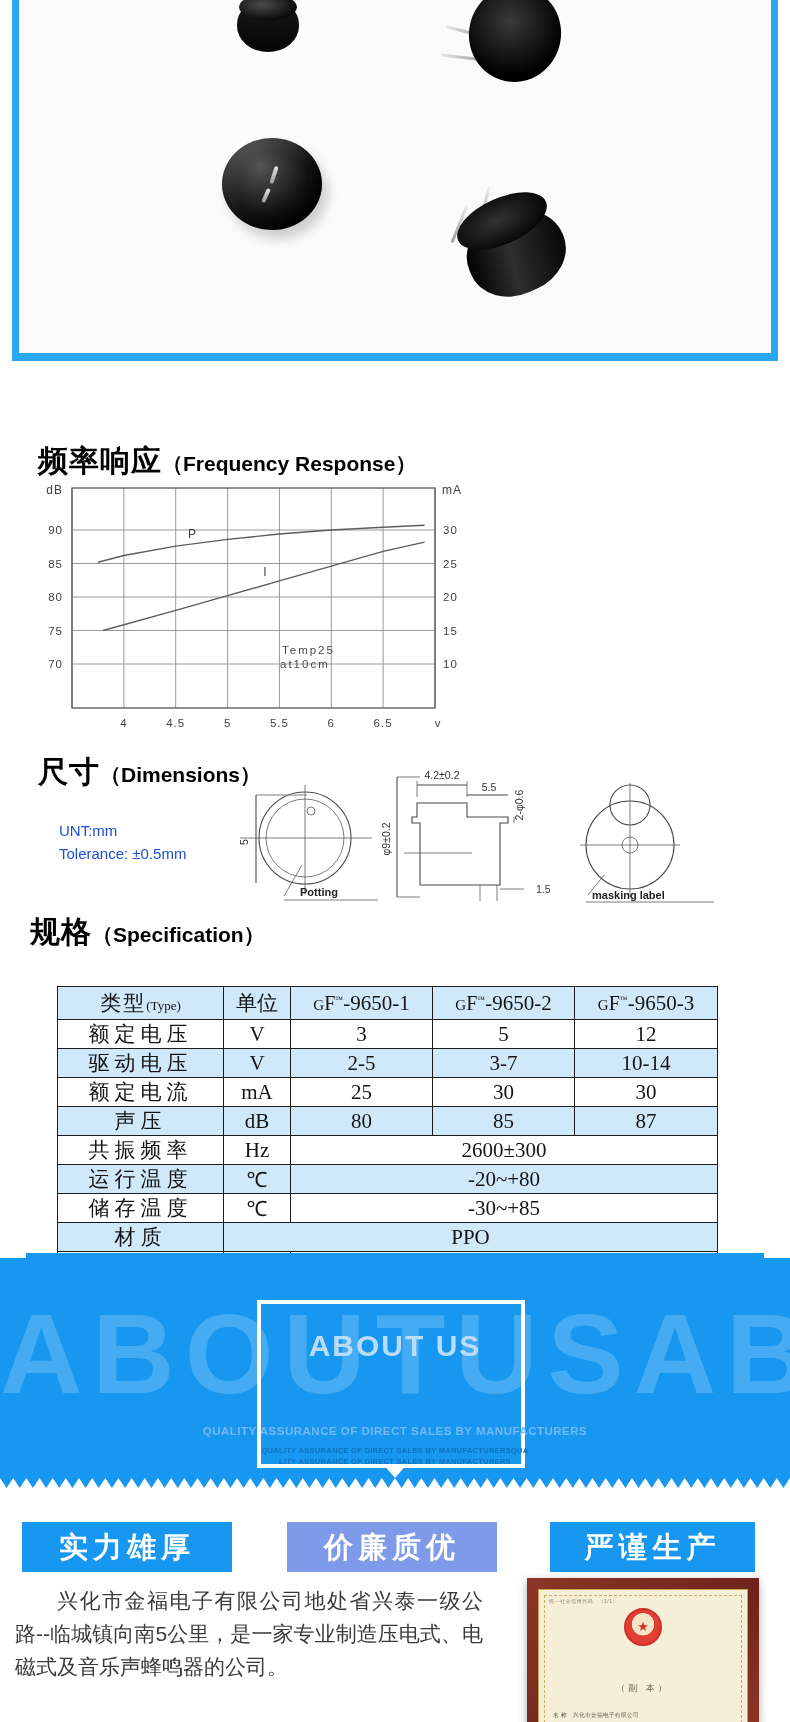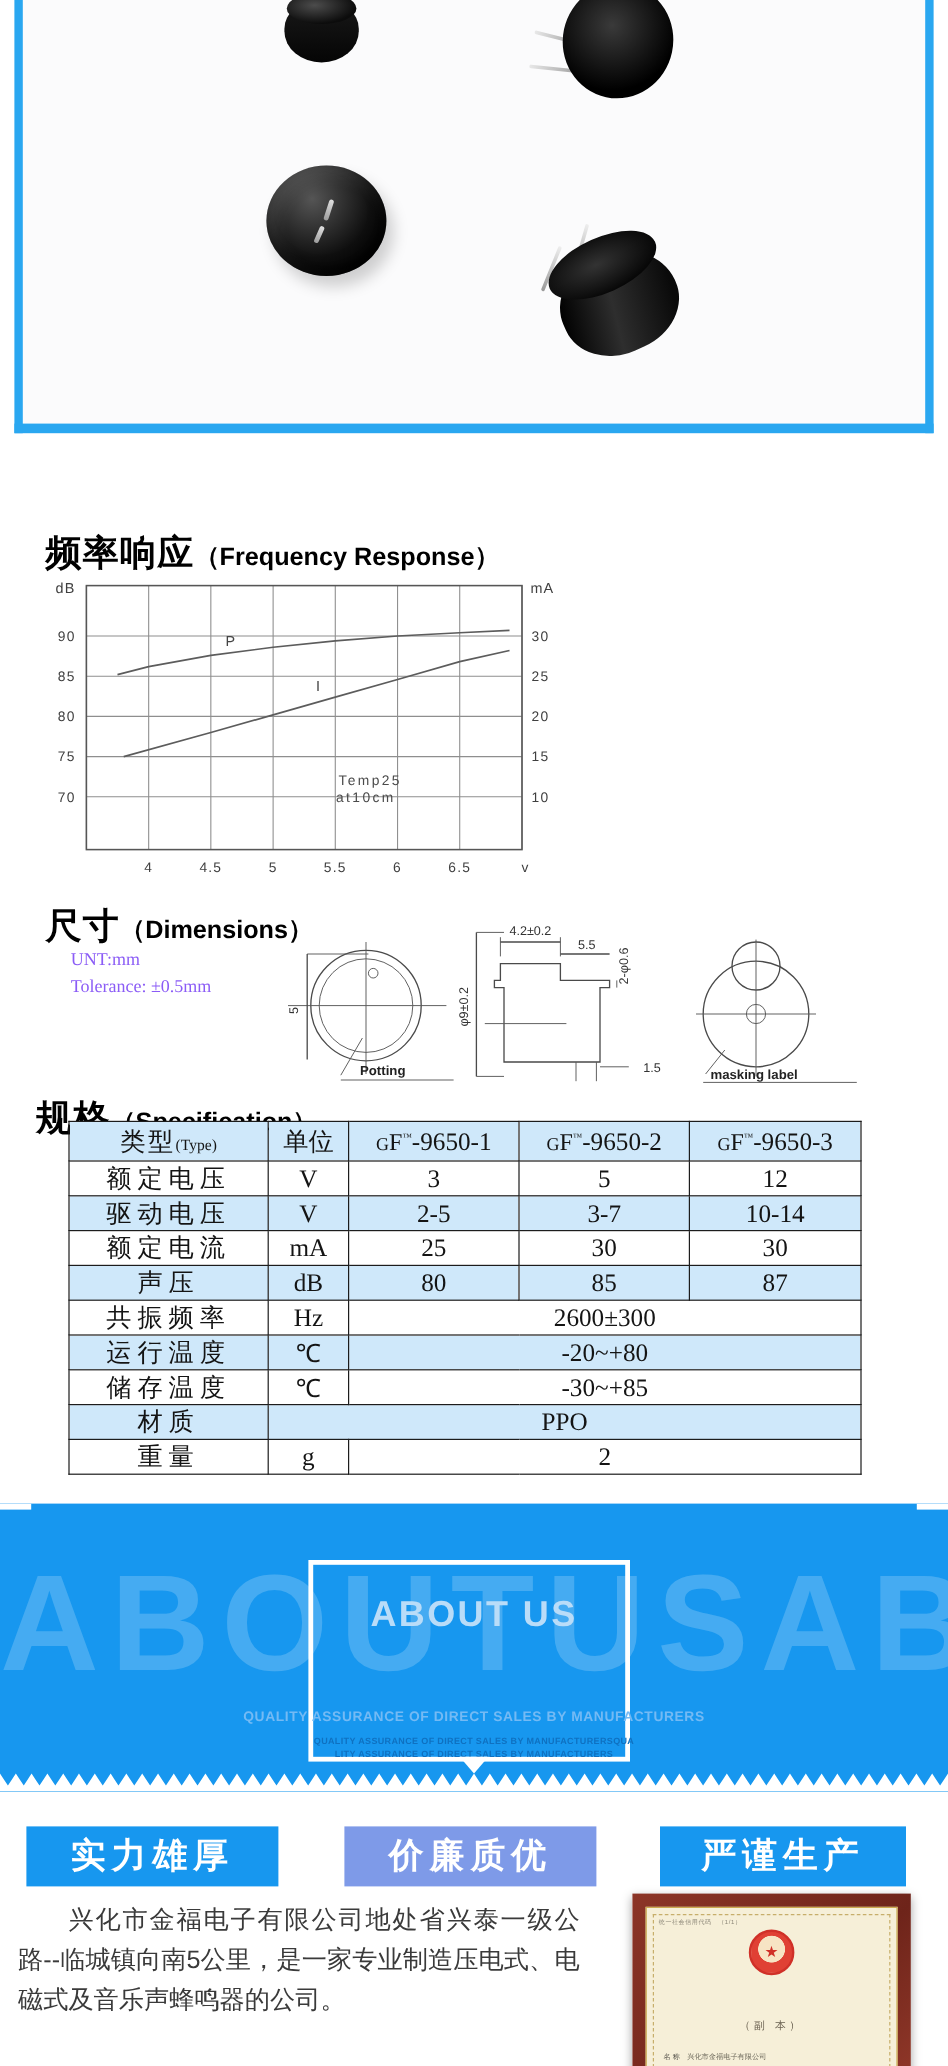--- a/index.html
+++ b/index.html
@@ -22,38 +22,38 @@
            border-radius:50%;box-shadow:6px 9px 12px rgba(0,0,0,0.18), inset -4px -6px 10px rgba(0,0,0,.6), inset 6px 6px 14px rgba(255,255,255,.14);}
   .stub{position:absolute;width:4px;background:linear-gradient(180deg,#e0e0e0,#9c9c9c);border-radius:2px;}
   .b4-cyl{left:22px;top:28px;width:100px;height:84px;transform:rotate(-24deg);
           background:linear-gradient(100deg,#000 5%,#2e2e2e 45%,#0a0a0a 90%);border-radius:48% 52% 46% 46%;}
   .b4-face{position:absolute;left:10px;top:16px;width:96px;height:46px;transform:rotate(-24deg);
            background:radial-gradient(ellipse at 45% 45%,#333,#050505 75%);border-radius:50%;}
 
   
   .sec-title{position:absolute;color:#000;font-weight:bold;font-size:30px;letter-spacing:1px;white-space:nowrap;}
   .sec-title .en{font-size:21px;font-weight:bold;letter-spacing:0;}
-  .note{position:absolute;font-family:Liberation Serif, serif;font-size:15px;color:#8b5cf6;}
+  .note{position:absolute;font-family:Liberation Sans, sans-serif;font-size:15px;color:#1d4ed8;margin-top:30px;}
 
   svg text{font-family:"Liberation Sans",sans-serif;}
   .grid{stroke:#8e8e8e;stroke-width:0.9;}
   .gbox{stroke:#565656;stroke-width:1.3;fill:none;}
   .tick{font-size:11.5px;fill:#3f3f3f;letter-spacing:1px;}
   .axu{font-size:12px;fill:#3f3f3f;letter-spacing:1px;}
   .curve{fill:none;stroke:#5c5c5c;stroke-width:1.4;}
   .clabel{font-size:12px;fill:#444;}
   .anno{font-size:11.5px;fill:#4a4a4a;letter-spacing:2px;}
 
   .dline{stroke:#4a4a4a;stroke-width:1.1;fill:none;}
   .dthin{stroke:#5a5a5a;stroke-width:0.8;fill:none;}
   .dtext{font-size:10.5px;fill:#333;}
   .dtextb{font-size:11px;fill:#222;font-weight:bold;}
 
   
-  table.spec{position:absolute;left:57px;top:934px;width:660px;border-collapse:collapse;table-layout:fixed;
+  table.spec{position:absolute;left:57px;top:986px;width:660px;border-collapse:collapse;table-layout:fixed;
              font-family:"Liberation Serif",serif;color:#141414;}
   table.spec th,table.spec td{border:1.7px solid #1c1c1c;padding:0;text-align:center;font-weight:normal;
              font-size:21px;height:26px;overflow:hidden;white-space:nowrap;}
   table.spec tr.hdr th{height:32px;}
   .r-blue{background:#cfe8fa;}
   td.lbl{text-align:left;padding-left:28px;letter-spacing:5px;}
   .t-main{letter-spacing:2px;}
   .t-sub{font-size:13px;}
   .mg{font-size:15px;}
   .mf{font-size:20px;}

